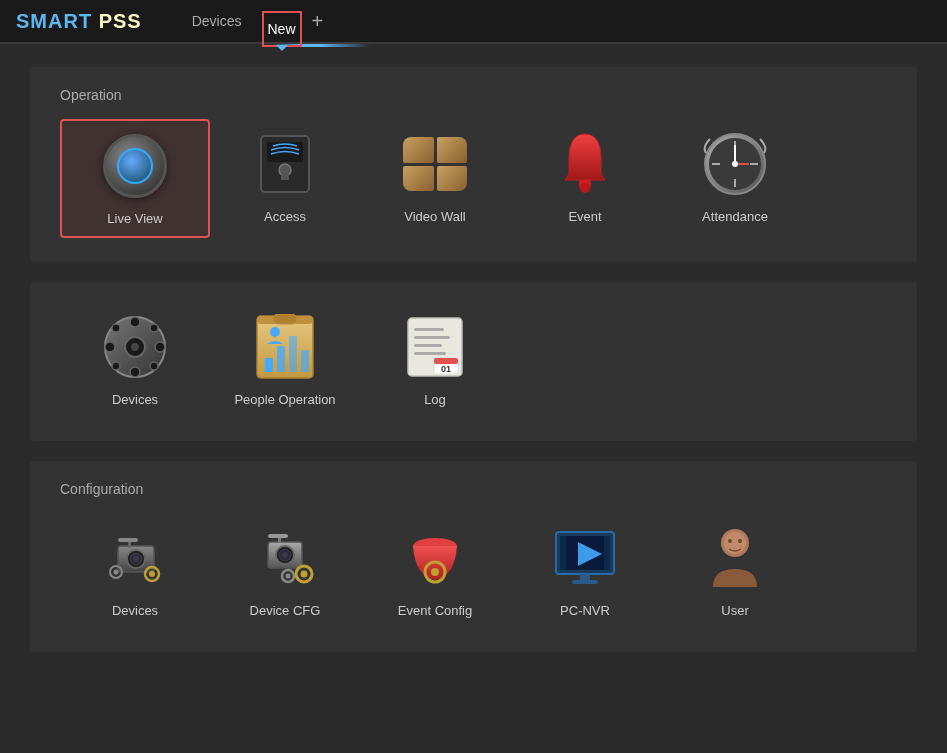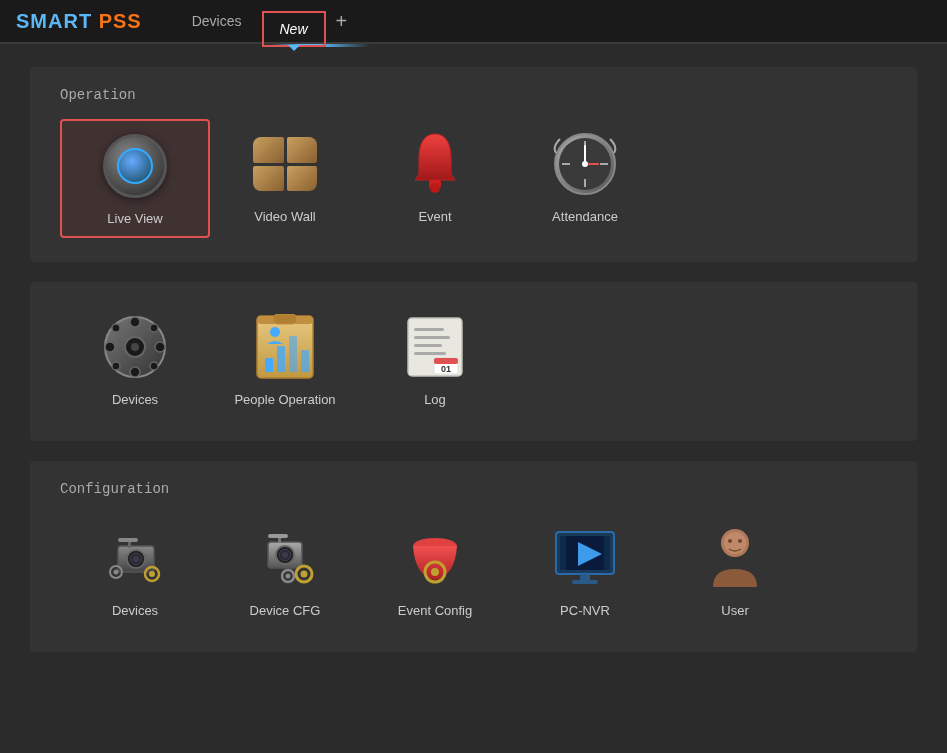--- a/index.html
+++ b/index.html
@@ -37,22 +37,21 @@
       color: #aaa;
       font-size: 14px;
       cursor: pointer;
       position: relative;
     }
     .tab.active {
       color: #fff;
       border: 2px solid #e05252;
       height: 36px;
       margin-top: 16px;
-      padding: 0 16px;
-      font-style: italic;
+      padding: 0 4px;
     }
     .tab.active::after {
       content: '';
       position: absolute;
       bottom: -6px;
       left: 50%;
       transform: translateX(-50%);
       width: 0;
       height: 0;
       border-left: 6px solid transparent;
@@ -71,21 +70,20 @@
       padding: 20px 30px;
       height: calc(753px - 44px);
       overflow-y: auto;
     }
 
     .section-title {
       font-size: 14px;
       color: #aaa;
       margin-bottom: 16px;
       font-weight: normal;
-      font-family: Liberation Mono, monospace;
     }
 
     .section {
       background: #333;
       border-radius: 4px;
       padding: 20px 30px 24px;
       margin-bottom: 20px;
     }
 
     .icons-row {
@@ -161,21 +159,21 @@
     .vw-cell:nth-child(2) { border-radius: 2px 8px 2px 2px; }
     .vw-cell:nth-child(3) { border-radius: 2px 2px 2px 8px; }
     .vw-cell:nth-child(4) { border-radius: 2px 2px 8px 2px; }
   </style>
 </head>
 <body>
 
 <div id="header">
   <div id="logo">
     <span>SMART</span>
-    <span style="color:#f97316">PSS</span>
+    <span style="color:#fef9c3">PSS</span>
   </div>
   <div class="tab">Devices</div>
   <div class="tab active">New</div>
   <div class="add-tab">+</div>
 </div>
 
 <div style="height:3px; background: linear-gradient(90deg, transparent 0%, #5bb8f5 30%, #5bb8f5 50%, transparent 100%); margin-left:270px; width:100px;"></div>
 
 <div id="main">
 
@@ -183,20 +181,35 @@
     <div class="section-title">Operation</div>
     <div class="icons-row">
 
       <div class="icon-item selected">
         <div class="icon-box">
           <div class="icon-liveview"></div>
         </div>
         <span class="icon-label">Live View</span>
       </div>
 
+      <div class="icon-item">
+        <div class="icon-box">
+          <svg width="56" height="64" viewBox="0 0 56 64">
+            <rect x="4" y="4" width="48" height="56" rx="4" fill="#2a2a2a" stroke="#555" stroke-width="2"></rect>
+            <rect x="10" y="10" width="36" height="20" rx="2" fill="#1a1a1a"></rect>
+            <circle cx="28" cy="38" r="6" fill="#555" stroke="#777" stroke-width="1.5"></circle>
+            <rect x="24" y="42" width="8" height="6" rx="1" fill="#555"></rect>
+
+            <path d="M16 14 Q28 10 40 14" stroke="#4af" stroke-width="1.5" fill="none"></path>
+            <path d="M14 18 Q28 13 42 18" stroke="#4af" stroke-width="1.5" fill="none"></path>
+            <path d="M14 22 Q28 17 42 22" stroke="#4af" stroke-width="1.5" fill="none"></path>
+          </svg>
+        </div>
+        <span class="icon-label">Access</span>
+      </div>
 
       <div class="icon-item">
         <div class="icon-box">
           <div class="icon-videowall">
             <div class="vw-cell"></div>
             <div class="vw-cell"></div>
             <div class="vw-cell"></div>
             <div class="vw-cell"></div>
           </div>
         </div>

